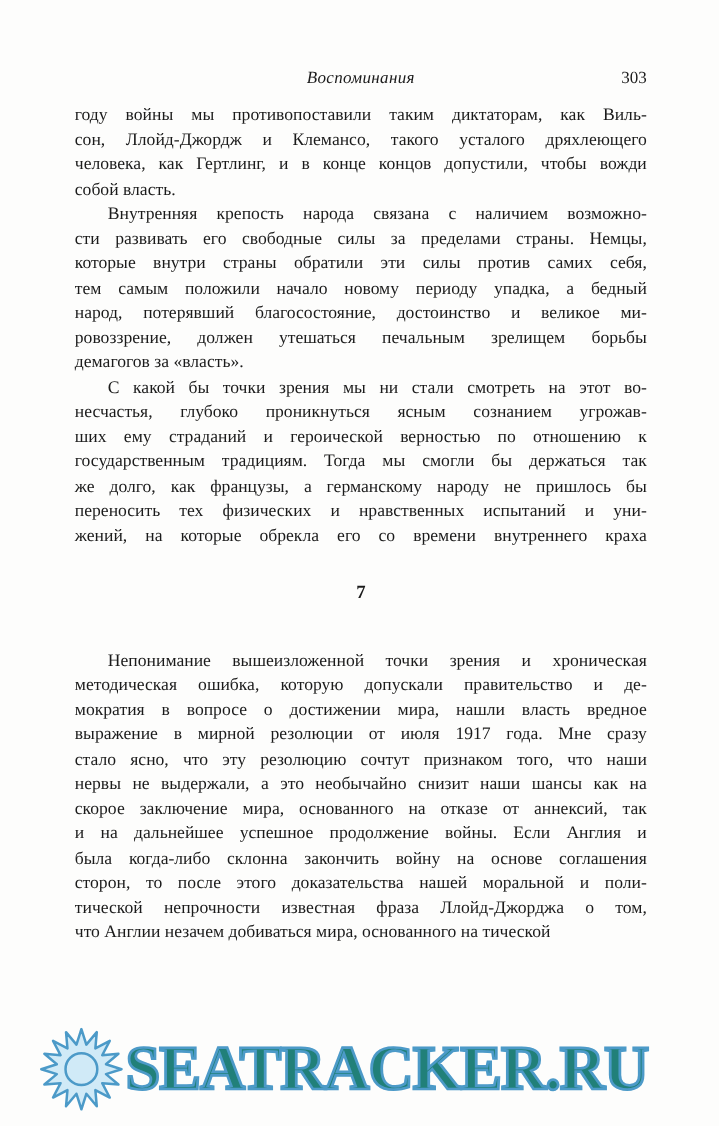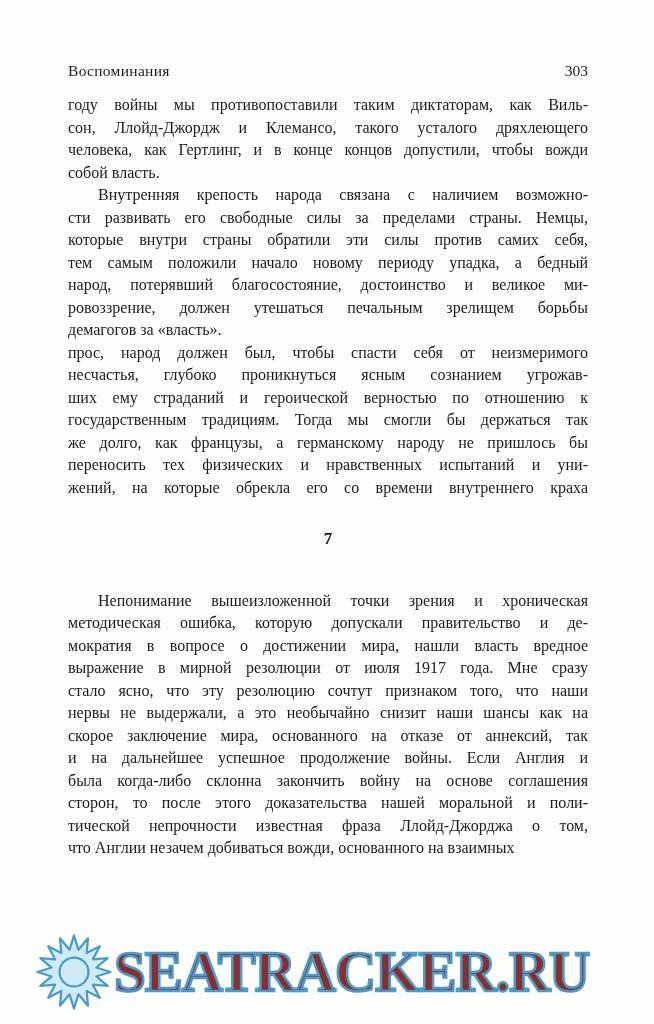--- a/index.html
+++ b/index.html
@@ -20,20 +20,22 @@
   .running-header {
     position: absolute;
     top: 62px;
     left: 68px;
     width: 520px;
     height: 20px;
     font-size: 15.5px;
   }
   .running-title {
     display: block;
+    text-align: center;
+    font-style: italic;
     letter-spacing: 0.3px;
   }
   .page-number {
     position: absolute;
     right: 0;
     top: 0;
     font-style: normal;
   }
   .text-block {
     position: absolute;
@@ -75,21 +77,21 @@
     height: 76px;
     flex: 0 0 auto;
   }
   .watermark-text {
     font-family: "Liberation Serif", "DejaVu Serif", serif;
     font-weight: bold;
     font-size: 57px;
     line-height: 76px;
     letter-spacing: -1px;
     white-space: nowrap;
-    color: #7f1d1d;
+    color: #0f766e;
     -webkit-text-stroke: 2.5px #3d92c4;
     text-shadow: 0 0 1px #3d92c4;
   }
 </style>
 </head>
 <body>
 
 <div class="page">
 
   <div class="running-header">
@@ -107,42 +109,42 @@
       <div class="paragraph">
         <div class="line indent">Внутренняя крепость народа связана с наличием возможно-</div>
         <div class="line">сти развивать его свободные силы за пределами страны. Немцы,</div>
         <div class="line">которые внутри страны обратили эти силы против самих себя,</div>
         <div class="line">тем самым положили начало новому периоду упадка, а бедный</div>
         <div class="line">народ, потерявший благосостояние, достоинство и великое ми-</div>
         <div class="line">ровоззрение, должен утешаться печальным зрелищем борьбы</div>
         <div class="line last">демагогов за «власть».</div>
       </div>
       <div class="paragraph">
-        <div class="line">прос, народ должен был, чтобы спасти себя от неизмеримого</div>
+        <div class="line indent">С какой бы точки зрения мы ни стали смотреть на этот во-</div>
         <div class="line">несчастья, глубоко проникнуться ясным сознанием угрожав-</div>
         <div class="line">ших ему страданий и героической верностью по отношению к</div>
         <div class="line">государственным традициям. Тогда мы смогли бы держаться так</div>
         <div class="line">же долго, как французы, а германскому народу не пришлось бы</div>
         <div class="line">переносить тех физических и нравственных испытаний и уни-</div>
         <div class="line">жений, на которые обрекла его со времени внутреннего краха</div>
       </div>
       <div class="section-heading">7</div>
       <div class="paragraph">
         <div class="line indent">Непонимание вышеизложенной точки зрения и хроническая</div>
         <div class="line">методическая ошибка, которую допускали правительство и де-</div>
         <div class="line">мократия в вопросе о достижении мира, нашли власть вредное</div>
         <div class="line">выражение в мирной резолюции от июля 1917 года. Мне сразу</div>
         <div class="line">стало ясно, что эту резолюцию сочтут признаком того, что наши</div>
         <div class="line">нервы не выдержали, а это необычайно снизит наши шансы как на</div>
         <div class="line">скорое заключение мира, основанного на отказе от аннексий, так</div>
         <div class="line">и на дальнейшее успешное продолжение войны. Если Англия и</div>
         <div class="line">была когда-либо склонна закончить войну на основе соглашения</div>
         <div class="line">сторон, то после этого доказательства нашей моральной и поли-</div>
         <div class="line">тической непрочности известная фраза Ллойд-Джорджа о том,</div>
-        <div class="line last">что Англии незачем добиваться вожди, основанного на взаимных</div>
+        <div class="line last">что Англии незачем добиваться мира, основанного на тической</div>
       </div>
     </div>
 
   <div class="watermark">
     <svg class="watermark-icon" viewBox="0 0 100 100">
       <polygon points="98,50 79.4,55.9 94.3,68.4 74.9,66.7 83.9,83.9 66.7,74.9 68.4,94.3 55.9,79.4 50,98 44.1,79.4 31.6,94.3 33.3,74.9 16.1,83.9 25.1,66.7 5.7,68.4 20.6,55.9 2,50 20.6,44.1 5.7,31.6 25.1,33.3 16.1,16.1 33.3,25.1 31.6,5.7 44.1,20.6 50,2 55.9,20.6 68.4,5.7 66.7,25.1 83.9,16.1 74.9,33.3 94.3,31.6 79.4,44.1" fill="#cde9f7" stroke="#3d92c4" stroke-width="3" stroke-linejoin="round"></polygon>
       <circle cx="50" cy="50" r="19" fill="#cde9f7" stroke="#3d92c4" stroke-width="3"></circle>
     </svg>
     <span class="watermark-text">SEATRACKER.RU</span>
   </div>

